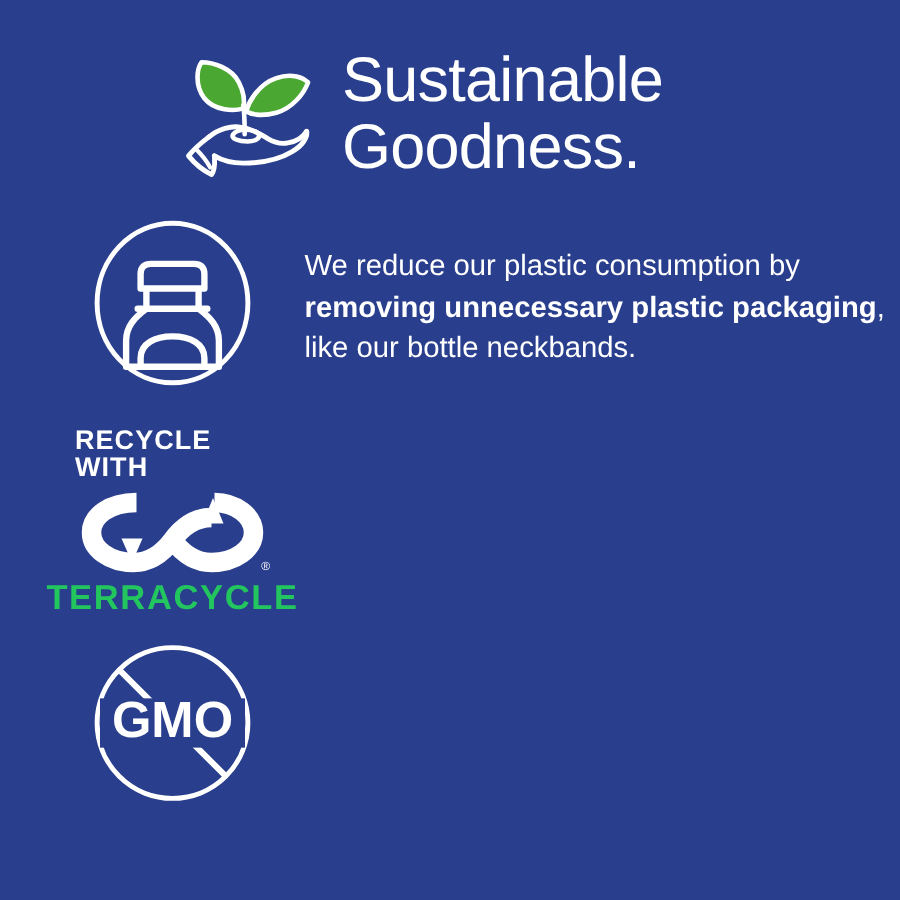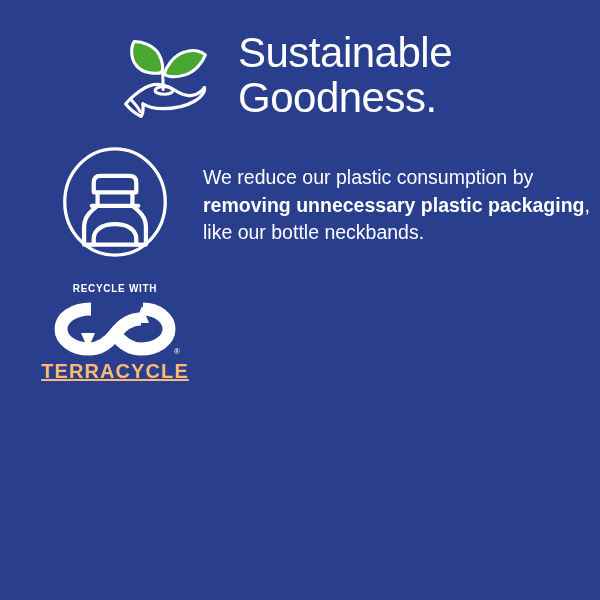--- a/index.html
+++ b/index.html
@@ -20,21 +20,21 @@
     background: #293e8c;
     box-sizing: border-box;
   }
 
   
   .header {
     display: flex;
     align-items: center;
     justify-content: flex-start;
     padding: 26px 0 0 118px;
-    gap: 24px;
+    gap: 14px;
   }
   .header-logo {
     width: 96px;
     height: 96px;
     flex: 0 0 96px;
     margin-top: 4px;
   }
   .header-title {
     color: #ffffff;
     font-family: "Liberation Sans", sans-serif;
@@ -84,34 +84,33 @@
 
   
   .tc-block {
     display: flex;
     flex-direction: column;
     align-items: center;
     width: 130px;
   }
   .tc-top {
     color: #ffffff;
-    font-size: 10px;
+    font-size: 18px;
     font-weight: 700;
     letter-spacing: 0.7px;
     line-height: 1;
     margin-bottom: 5px;
   }
   .tc-bottom {
-    color: #fdba74;
-    font-size: 20px;
+    color: #22c55e;
+    font-size: 23px;
     font-weight: 700;
     letter-spacing: 1.1px;
     line-height: 1;
     margin-top: 4px;
-    text-decoration: underline;
   }
   .tc-mark {
     position: relative;
     width: 128px;
     height: 58px;
   }
   .tc-reg {
     position: absolute;
     right: -1px;
     bottom: 1px;
@@ -194,16 +193,26 @@
               <path d="M84 24 L 98 24 L 91 7 Z" fill="#ffffff"></path>
             </svg>
             <span class="tc-reg">®</span>
           </div>
           <div class="tc-bottom">TERRACYCLE</div>
         </div>
       </div>
     </div>
 
     <div class="row row-3">
+      <div class="row-icon">
+        <svg class="icon-svg" viewBox="0 0 120 120" width="116" height="116" aria-hidden="true">
+          <circle cx="60" cy="60" r="52" fill="none" stroke="#ffffff" stroke-width="3.4"></circle>
+
+          <line x1="24" y1="24" x2="96" y2="96" stroke="#ffffff" stroke-width="4.2" stroke-linecap="round"></line>
+
+          <rect x="10" y="43" width="100" height="34" fill="#293e8c"></rect>
+          <text x="60" y="70" text-anchor="middle" font-family="Liberation Sans, sans-serif" font-size="35" font-weight="700" fill="#ffffff" letter-spacing="0">GMO</text>
+        </svg>
+      </div>
     </div>
 
   </div>
 </div>
 
 </body></html>

